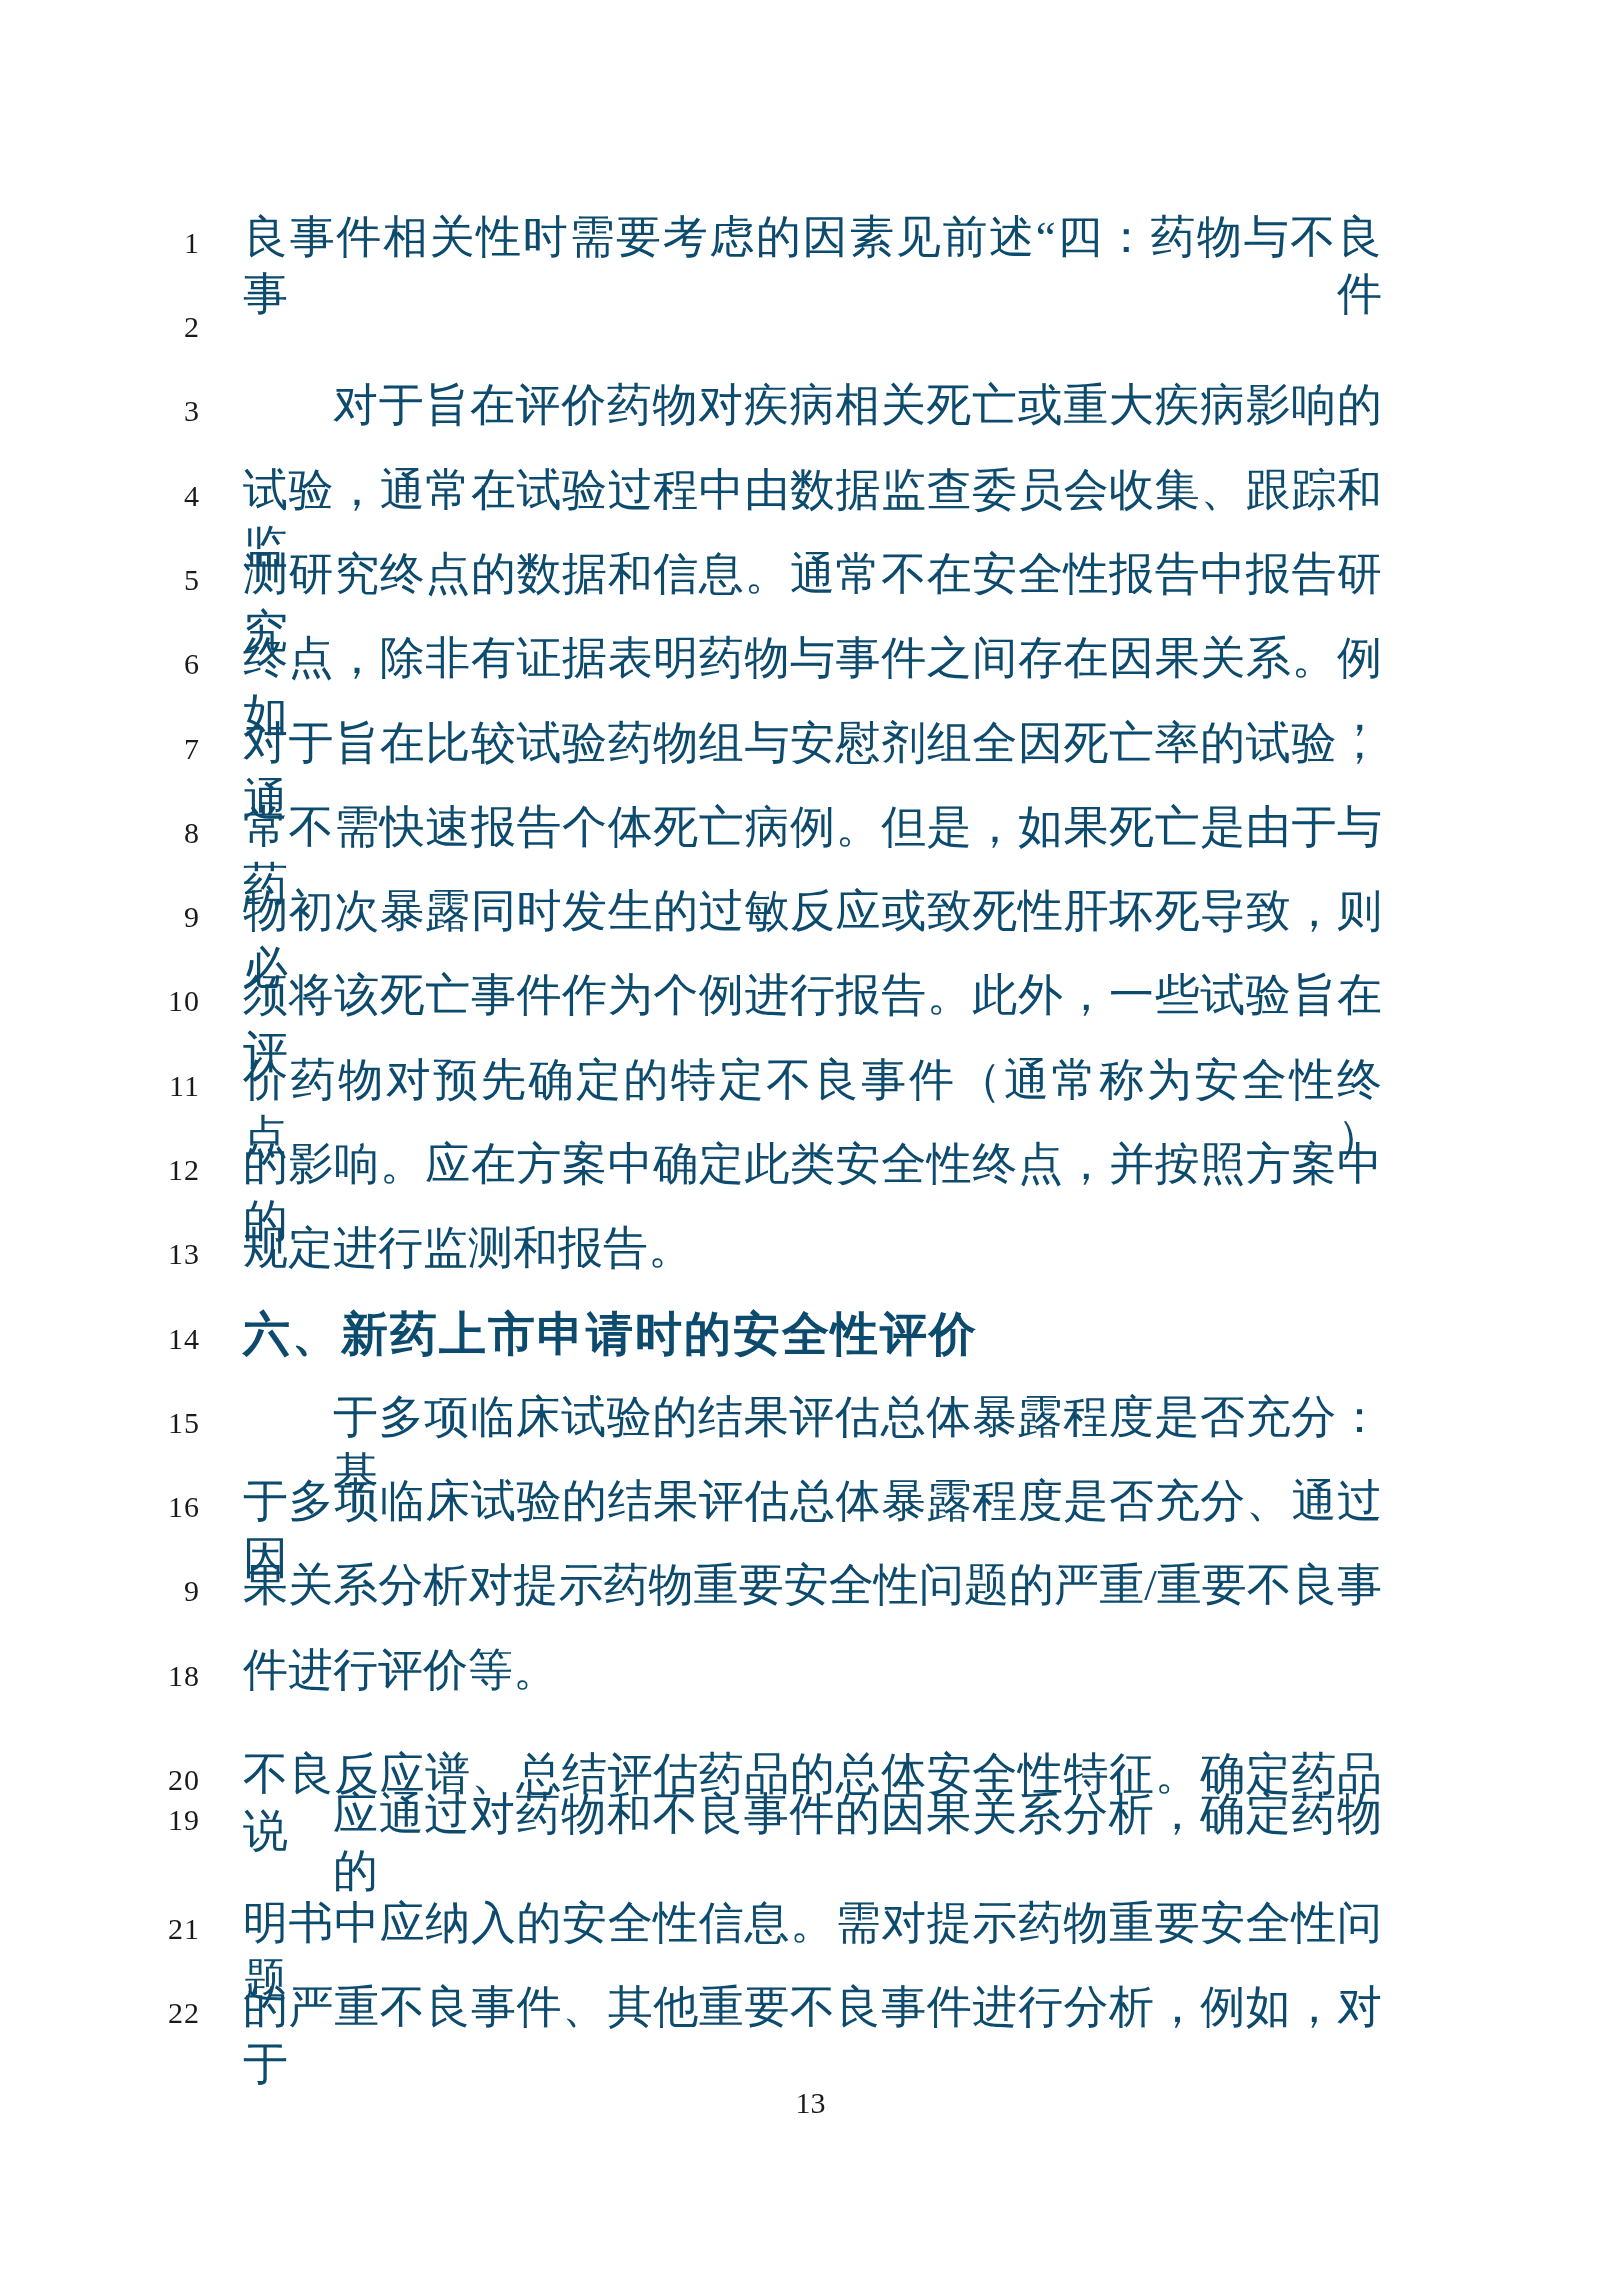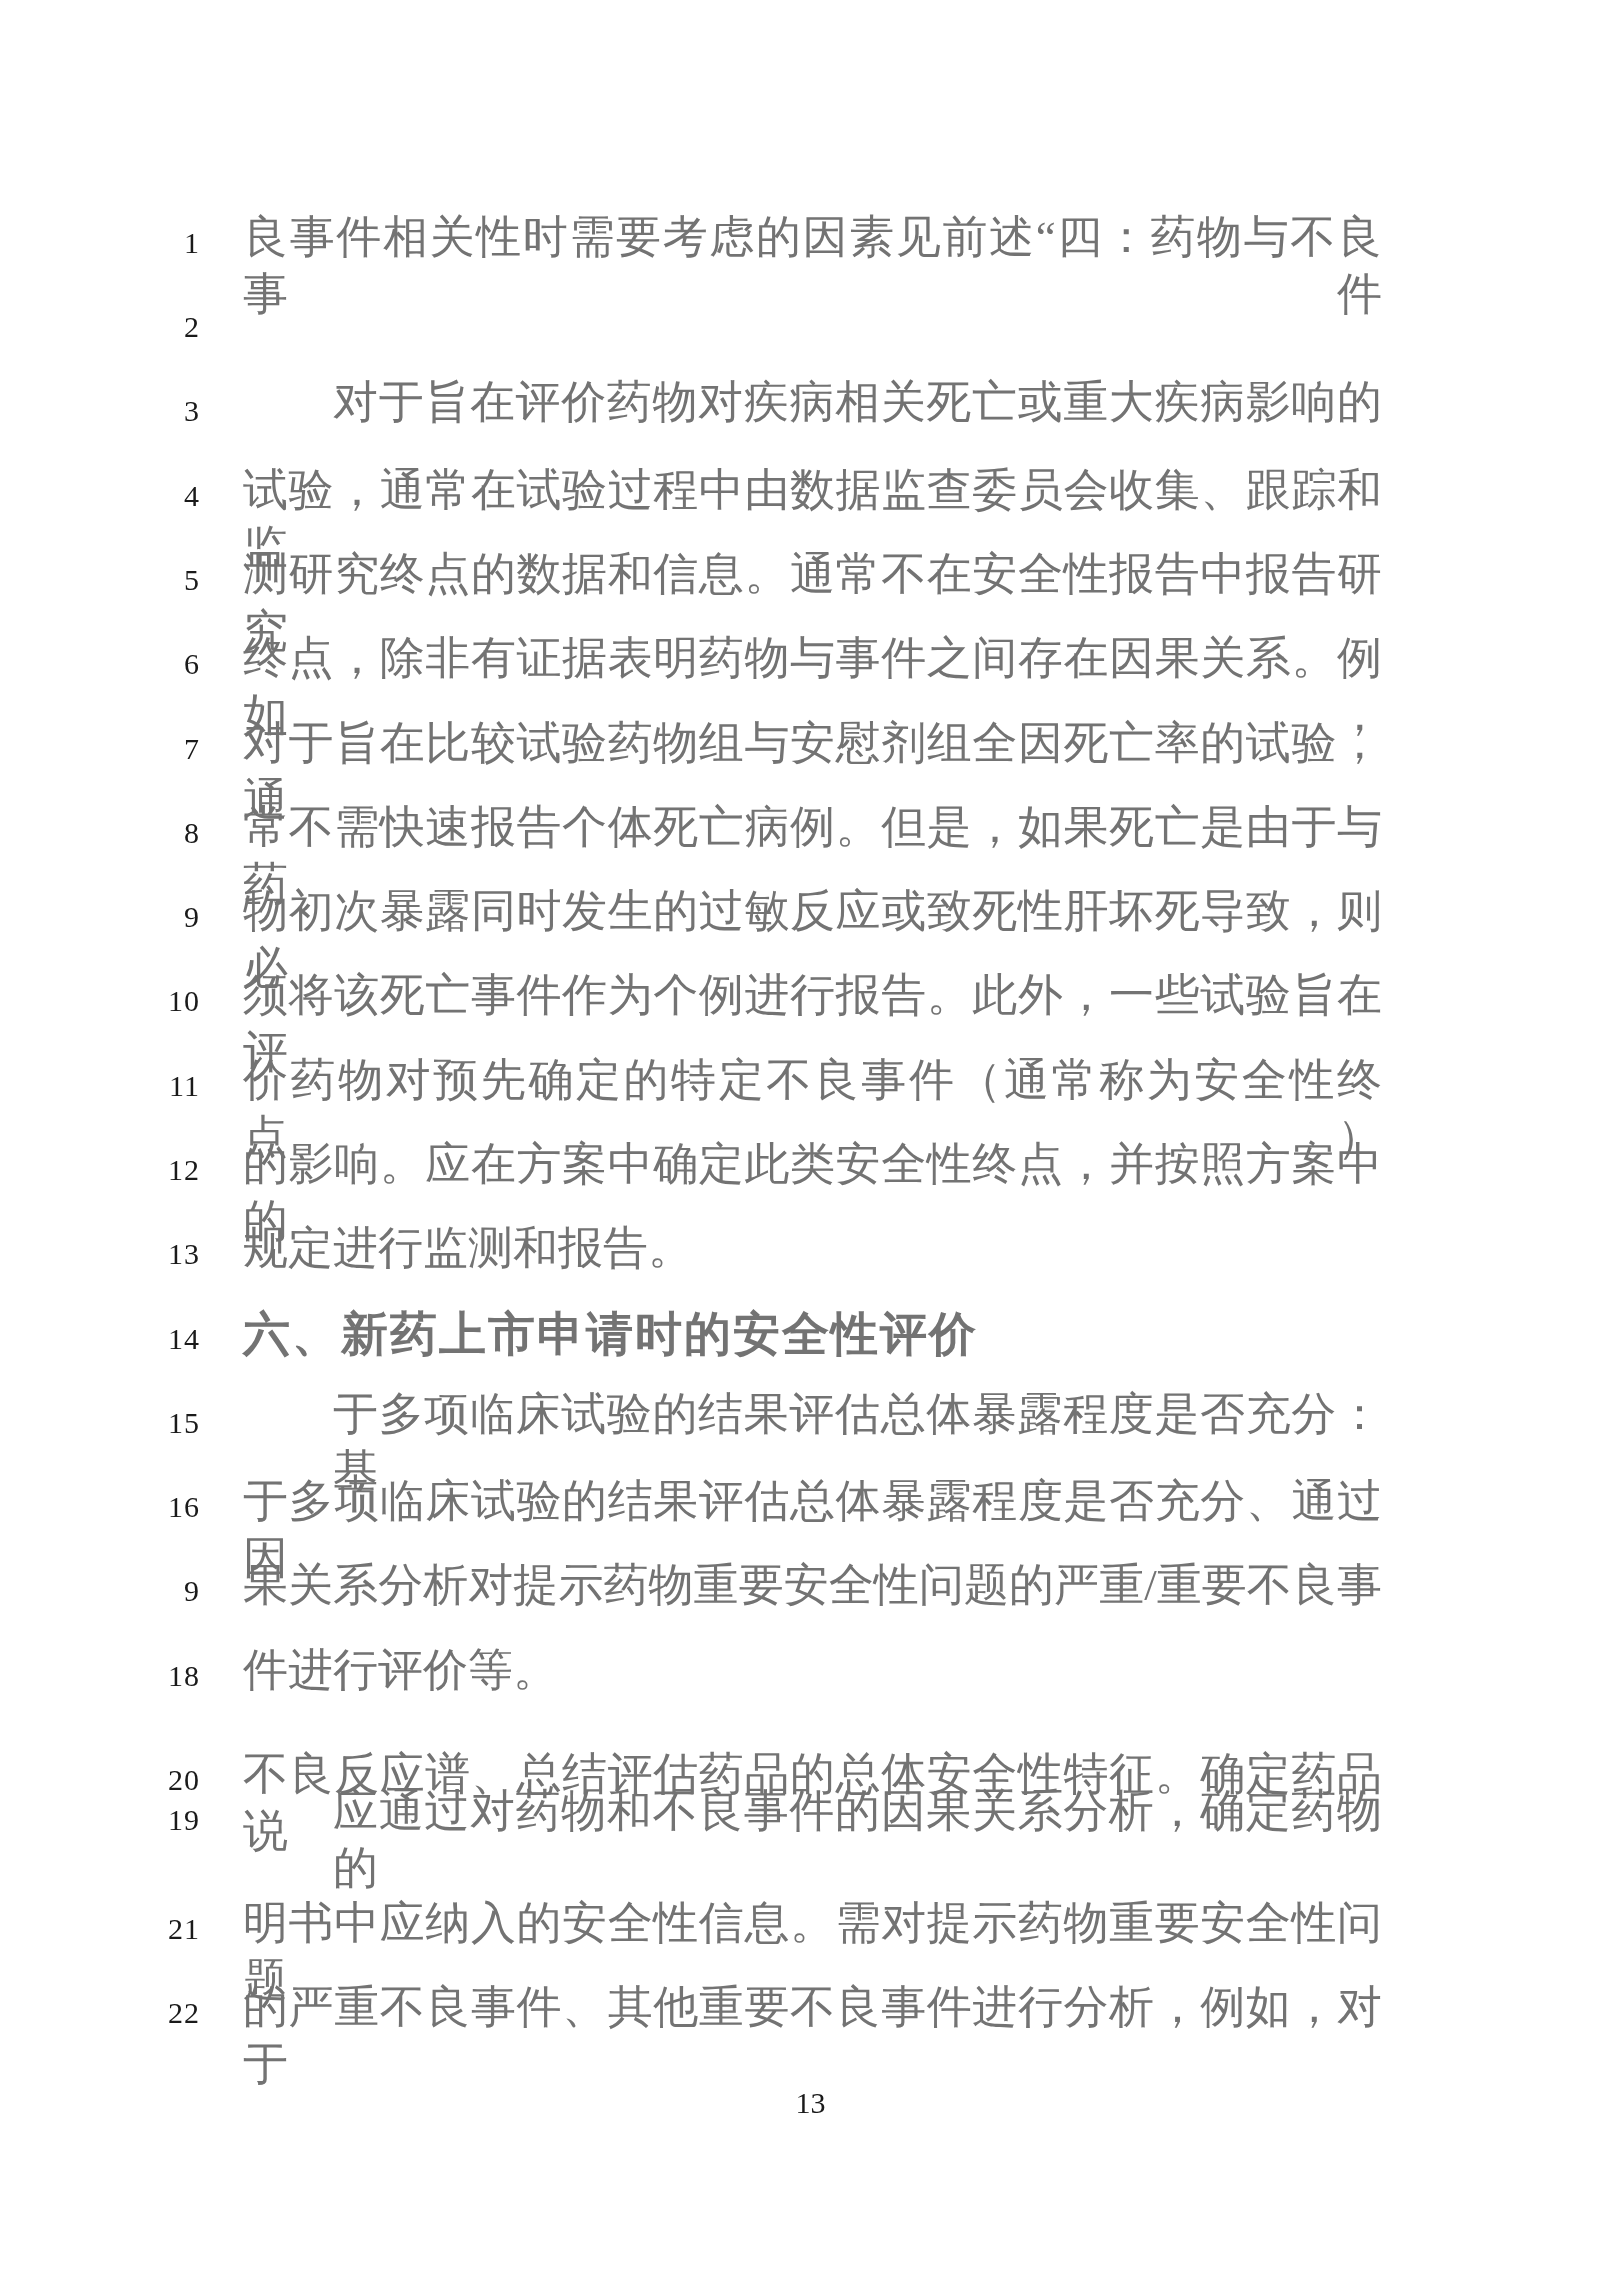--- a/index.html
+++ b/index.html
@@ -34,31 +34,30 @@
     font-family: "Liberation Serif", "DejaVu Serif", serif;
     letter-spacing: 1px;
   }
   .text {
     position: absolute;
     left: 243px;
     width: 1139px;
     font-size: 45px;
     line-height: 57px;
     white-space: nowrap;
-    color: #737373;
+    color: #0c4a6e;
   }
   .text.justify {
     white-space: normal;
     text-align: justify;
     text-align-last: justify;
   }
   .text.indent {
     padding-left: 90px;
     width: 1049px;
-    font-family: Liberation Mono, monospace;
   }
   .text.heading {
     font-family: Liberation Sans, sans-serif;
     font-weight: bold;
     font-size: 47px;
     letter-spacing: 2px;
   }
   .pageno {
     position: absolute;
     top: 2086px;

